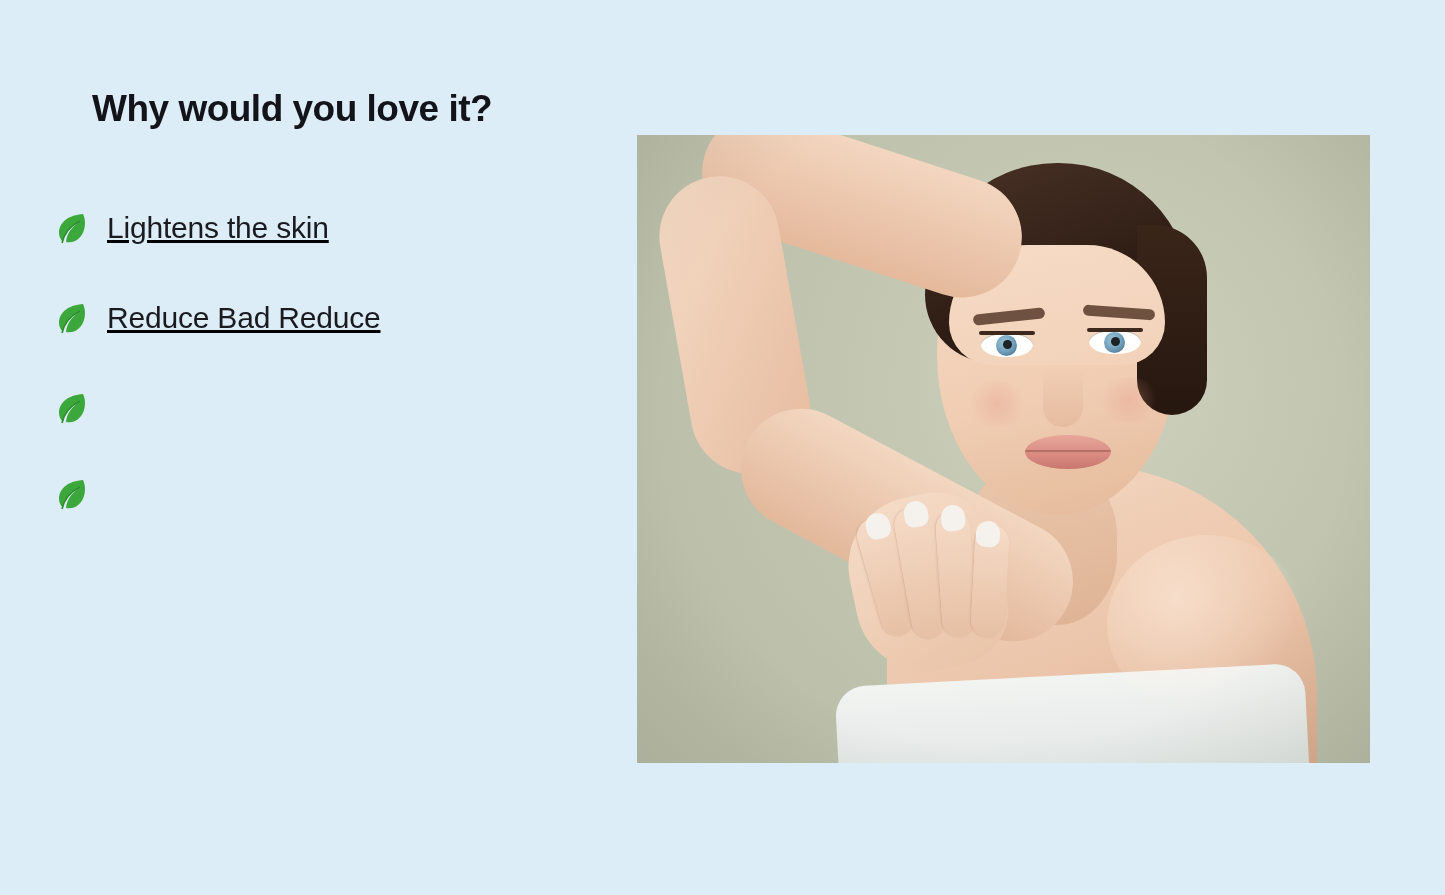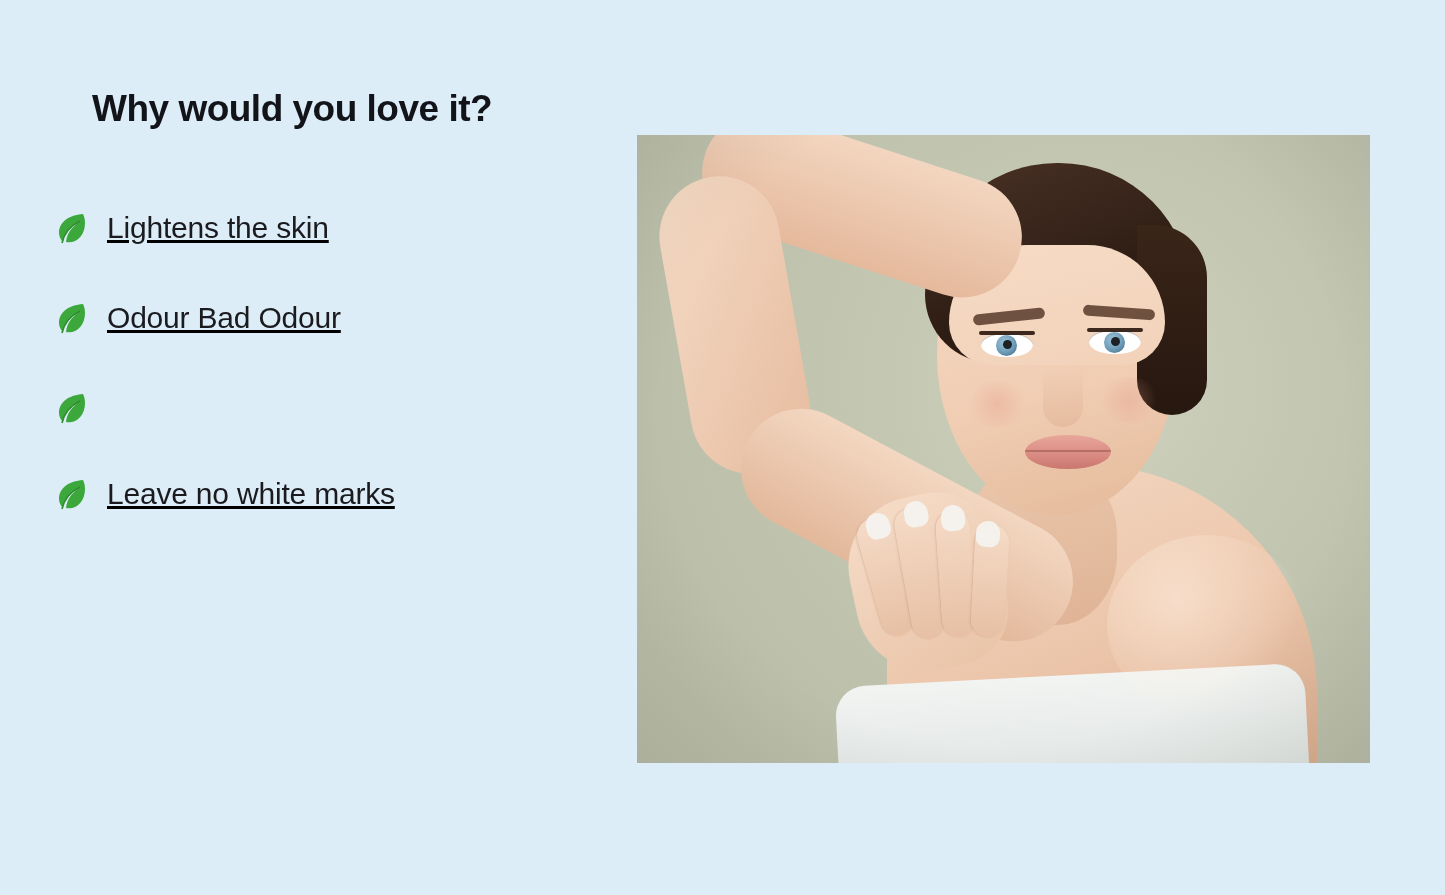--- a/index.html
+++ b/index.html
@@ -345,41 +345,40 @@
         <span class="benefit-text">Lightens the skin</span>
       </li>
 
       <li class="benefit-item">
         <span class="leaf-icon">
           <svg width="30" height="34" viewBox="0 0 30 34">
             <path d="M27 2C13 3 3 10 3 21c0 4 2 7 4 9 1-9 7-16 16-20-7 5-12 11-13 20 10 2 19-6 19-19 0-4-1-7-2-9z" fill="#3ca83c"></path>
             <path d="M6 31C8 22 14 14 24 9" stroke="#2f8c30" stroke-width="1.6" fill="none"></path>
           </svg>
         </span>
-        <span class="benefit-text">Odour Bad Odour</span>
+        <span class="benefit-text">Reduce Bad Reduce</span>
       </li>
 
       <li class="benefit-item two-line">
         <span class="leaf-icon">
           <svg width="30" height="34" viewBox="0 0 30 34">
             <path d="M27 2C13 3 3 10 3 21c0 4 2 7 4 9 1-9 7-16 16-20-7 5-12 11-13 20 10 2 19-6 19-19 0-4-1-7-2-9z" fill="#3ca83c"></path>
             <path d="M6 31C8 22 14 14 24 9" stroke="#2f8c30" stroke-width="1.6" fill="none"></path>
           </svg>
         </span>
       </li>
 
 
       <li class="benefit-item">
         <span class="leaf-icon">
           <svg width="30" height="34" viewBox="0 0 30 34">
             <path d="M27 2C13 3 3 10 3 21c0 4 2 7 4 9 1-9 7-16 16-20-7 5-12 11-13 20 10 2 19-6 19-19 0-4-1-7-2-9z" fill="#3ca83c"></path>
             <path d="M6 31C8 22 14 14 24 9" stroke="#2f8c30" stroke-width="1.6" fill="none"></path>
           </svg>
         </span>
-        <span class="benefit-text">Leave no white marks</span>
       </li>
 
     </ul>
   </div>
 
   <div class="photo-frame">
     <div class="photo-bg"></div>
 
     <div class="skin torso"></div>
     <div class="skin neck"></div>

